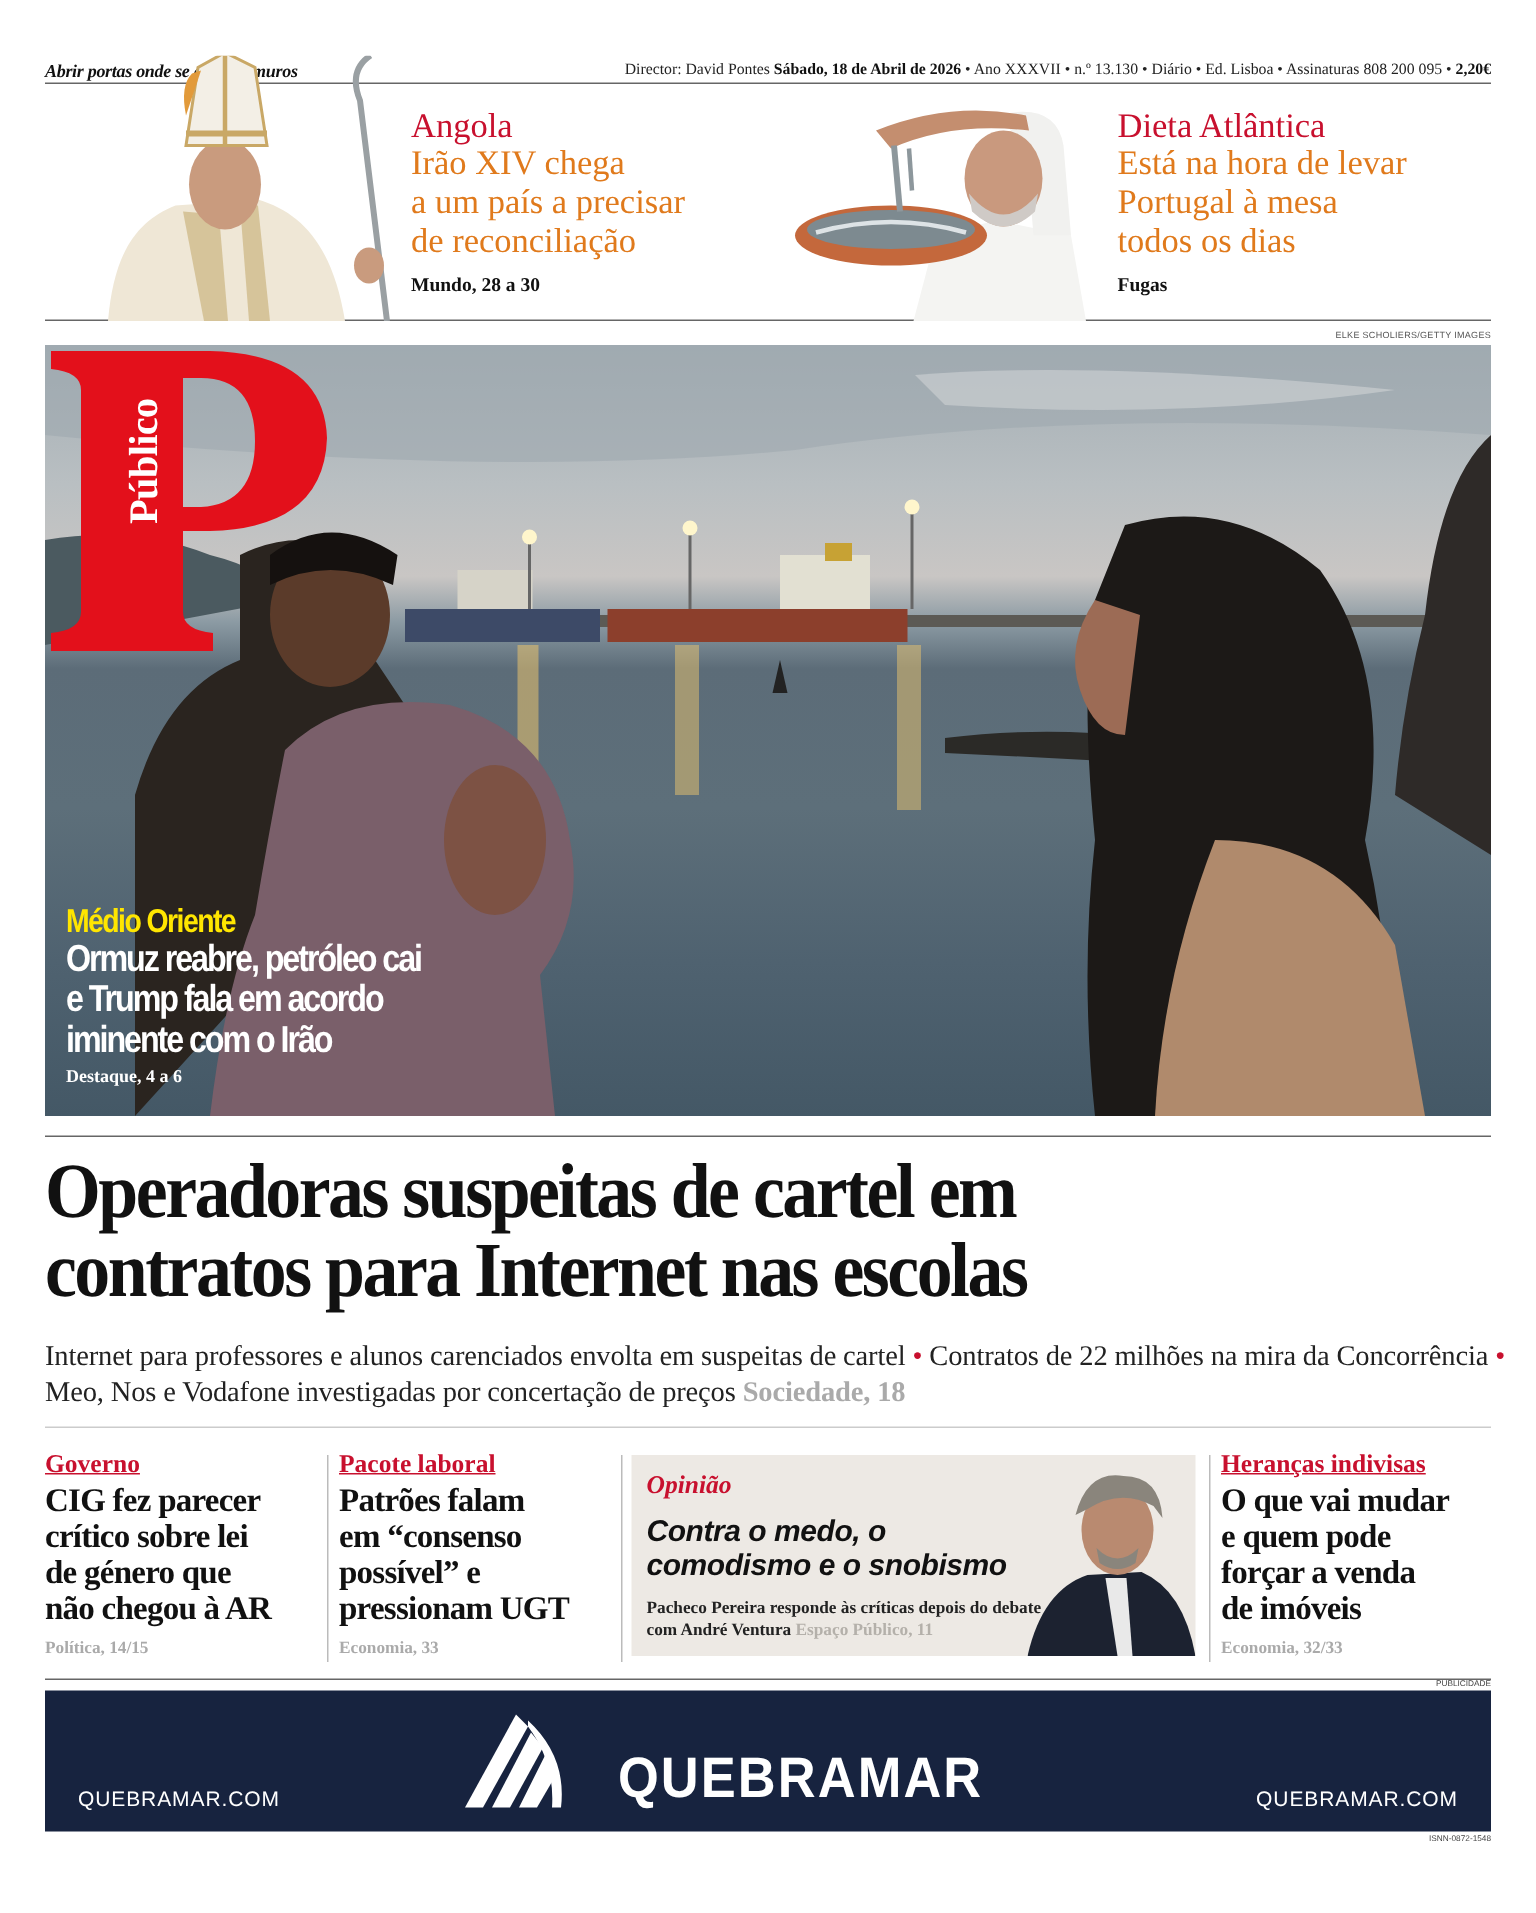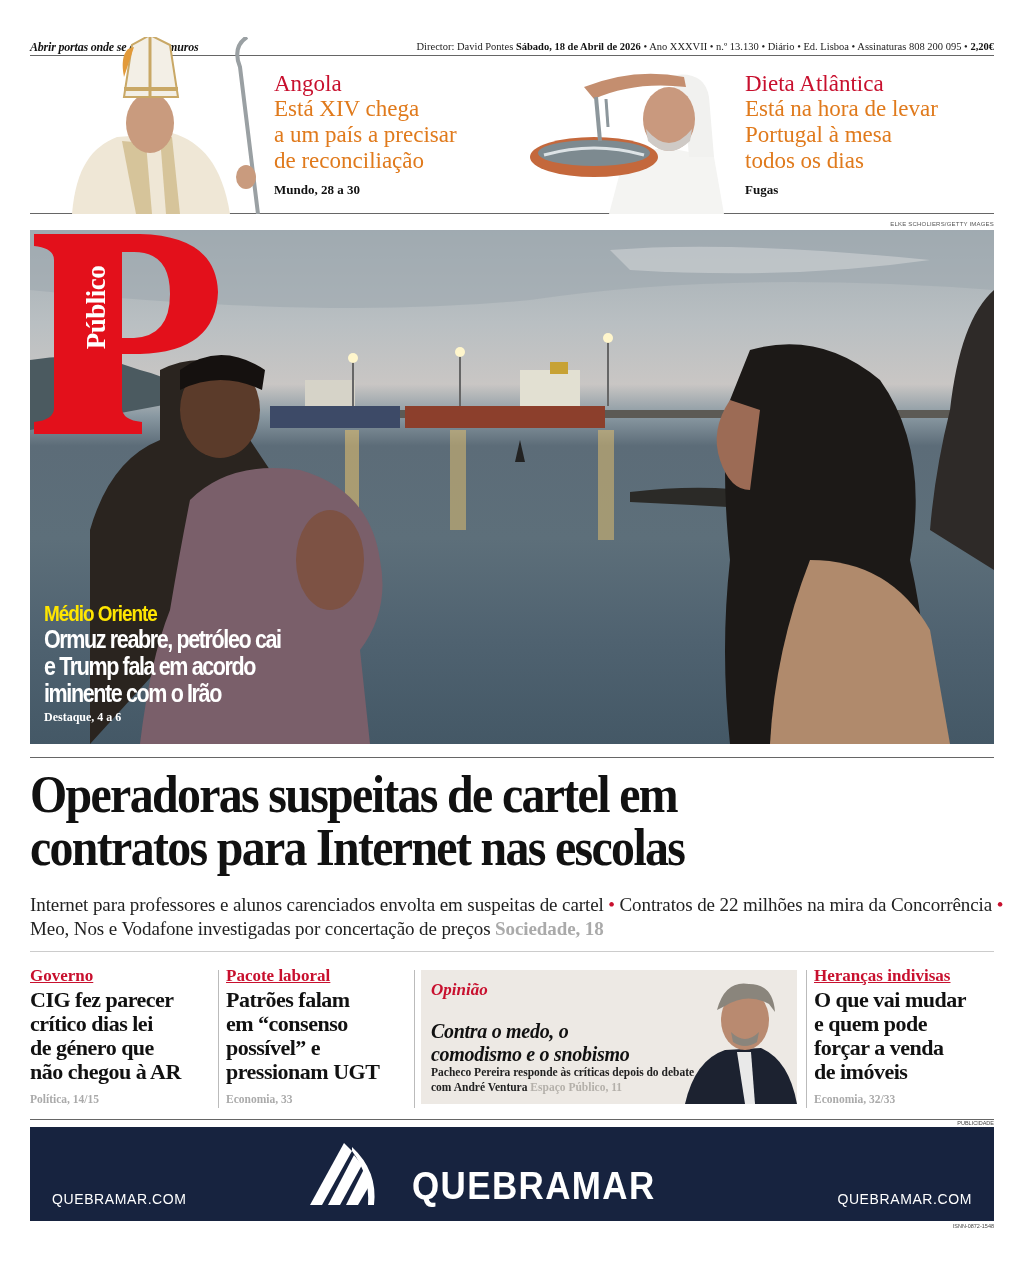--- a/index.html
+++ b/index.html
@@ -43,21 +43,21 @@
 
   
   .story { position: absolute; top: 965px; font-family: "Liberation Serif", serif; }
   .s-kicker { color: #c8102e; font-size: 17px; line-height: 22px; font-weight: bold; text-decoration: underline; }
   .s-head { color: #111; font-weight: bold; font-size: 22px; line-height: 24px; letter-spacing: -0.5px; margin-top: 1px; }
   .s-ref { color: #aaa; font-weight: bold; font-size: 11.5px; margin-top: 9px; }
   .vrule { position: absolute; top: 970px; height: 138px; border-left: 1px solid #bbb; }
 
   .opinion { position: absolute; left: 421px; top: 970px; width: 376px; height: 134px; background: #ede9e4; overflow: hidden; }
   .o-kicker { position: absolute; left: 10px; top: 10px; color: #c8102e; font-family: "Liberation Serif", serif; font-style: italic; font-weight: bold; font-size: 17px; }
-  .o-head { position: absolute; left: 10px; top: 50px; width: 280px; color: #111; font-family: Liberation Serif, serif; font-style: italic; font-weight: bold; font-size: 20px; line-height: 23px; letter-spacing: -0.3px; }
+  .o-head { position: absolute; left: 10px; top: 40px; width: 280px; color: #111; font-family: Liberation Sans, sans-serif; font-style: italic; font-weight: bold; font-size: 20px; line-height: 23px; letter-spacing: -0.3px; }
   .o-deck { position: absolute; left: 10px; top: 95px; width: 285px; color: #222; font-family: "Liberation Serif", serif; font-weight: bold; font-size: 11.5px; line-height: 15px; }
   .o-deck .pageref { color: #b4b0aa; }
   .o-photo { position: absolute; right: 0; top: 0; width: 112px; height: 134px; }
 
   .bottomrule { position: absolute; left: 30px; top: 1119px; width: 964px; border-top: 1px solid #666; }
   .pub-label { position: absolute; right: 30px; top: 1120px; font-family: "Liberation Sans", sans-serif; font-size: 5.5px; color: #444; }
 
   
   .ad { position: absolute; left: 30px; top: 1127px; width: 964px; height: 94px; background: #17233f; color: #fff; font-family: "Liberation Sans", sans-serif; }
   .ad-url-l { position: absolute; left: 22px; top: 64px; font-size: 14px; letter-spacing: 0.6px; }
@@ -94,21 +94,21 @@
       <path d="M66 12 Q58 20 62 40 L72 10 Z" fill="#e29a3a"></path>
 
       <path d="M185 0 Q170 10 178 30 L196 177" stroke="#9aa0a3" stroke-width="4" fill="none"></path>
 
       <ellipse cx="184" cy="140" rx="10" ry="12" fill="#c99b7e"></ellipse>
     </svg>
   </div>
   <div class="teaser-text" style="left:244px; top:14px; width:240px;">
     <div class="t-kicker">Angola</div>
     <div class="t-head">
-      <div>Está XIV chega</div>
+      <div>Irão XIV chega</div>
       <div>a um país a precisar</div>
       <div>de reconciliação</div>
     </div>
     <div class="t-ref">Mundo, 28 a 30</div>
   </div>
 
   <div class="teaser-photo" style="left:484px; top:0px; width:210px; height:157px;">
     <svg width="210" height="157" viewBox="0 0 210 157">
 
       <path d="M95 157 L110 100 L150 90 L200 100 L210 157 Z" fill="#f4f4f2"></path>
@@ -213,21 +213,21 @@
   <span class="dot">•</span>
   <span>Meo, Nos e Vodafone investigadas por concertação de preços</span>
   <span class="pageref">Sociedade, 18</span>
 </div>
 <div class="deckrule"></div>
 
 <div class="story" style="left:30px; width:190px;">
   <div class="s-kicker">Governo</div>
   <div class="s-head">
     <div>CIG fez parecer</div>
-    <div>crítico dias lei</div>
+    <div>crítico sobre lei</div>
     <div>de género que</div>
     <div>não chegou à AR</div>
   </div>
   <div class="s-ref">Política, 14/15</div>
 </div>
 <div class="vrule" style="left:218px;"></div>
 
 <div class="story" style="left:226px; width:190px;">
   <div class="s-kicker">Pacote laboral</div>
   <div class="s-head">

